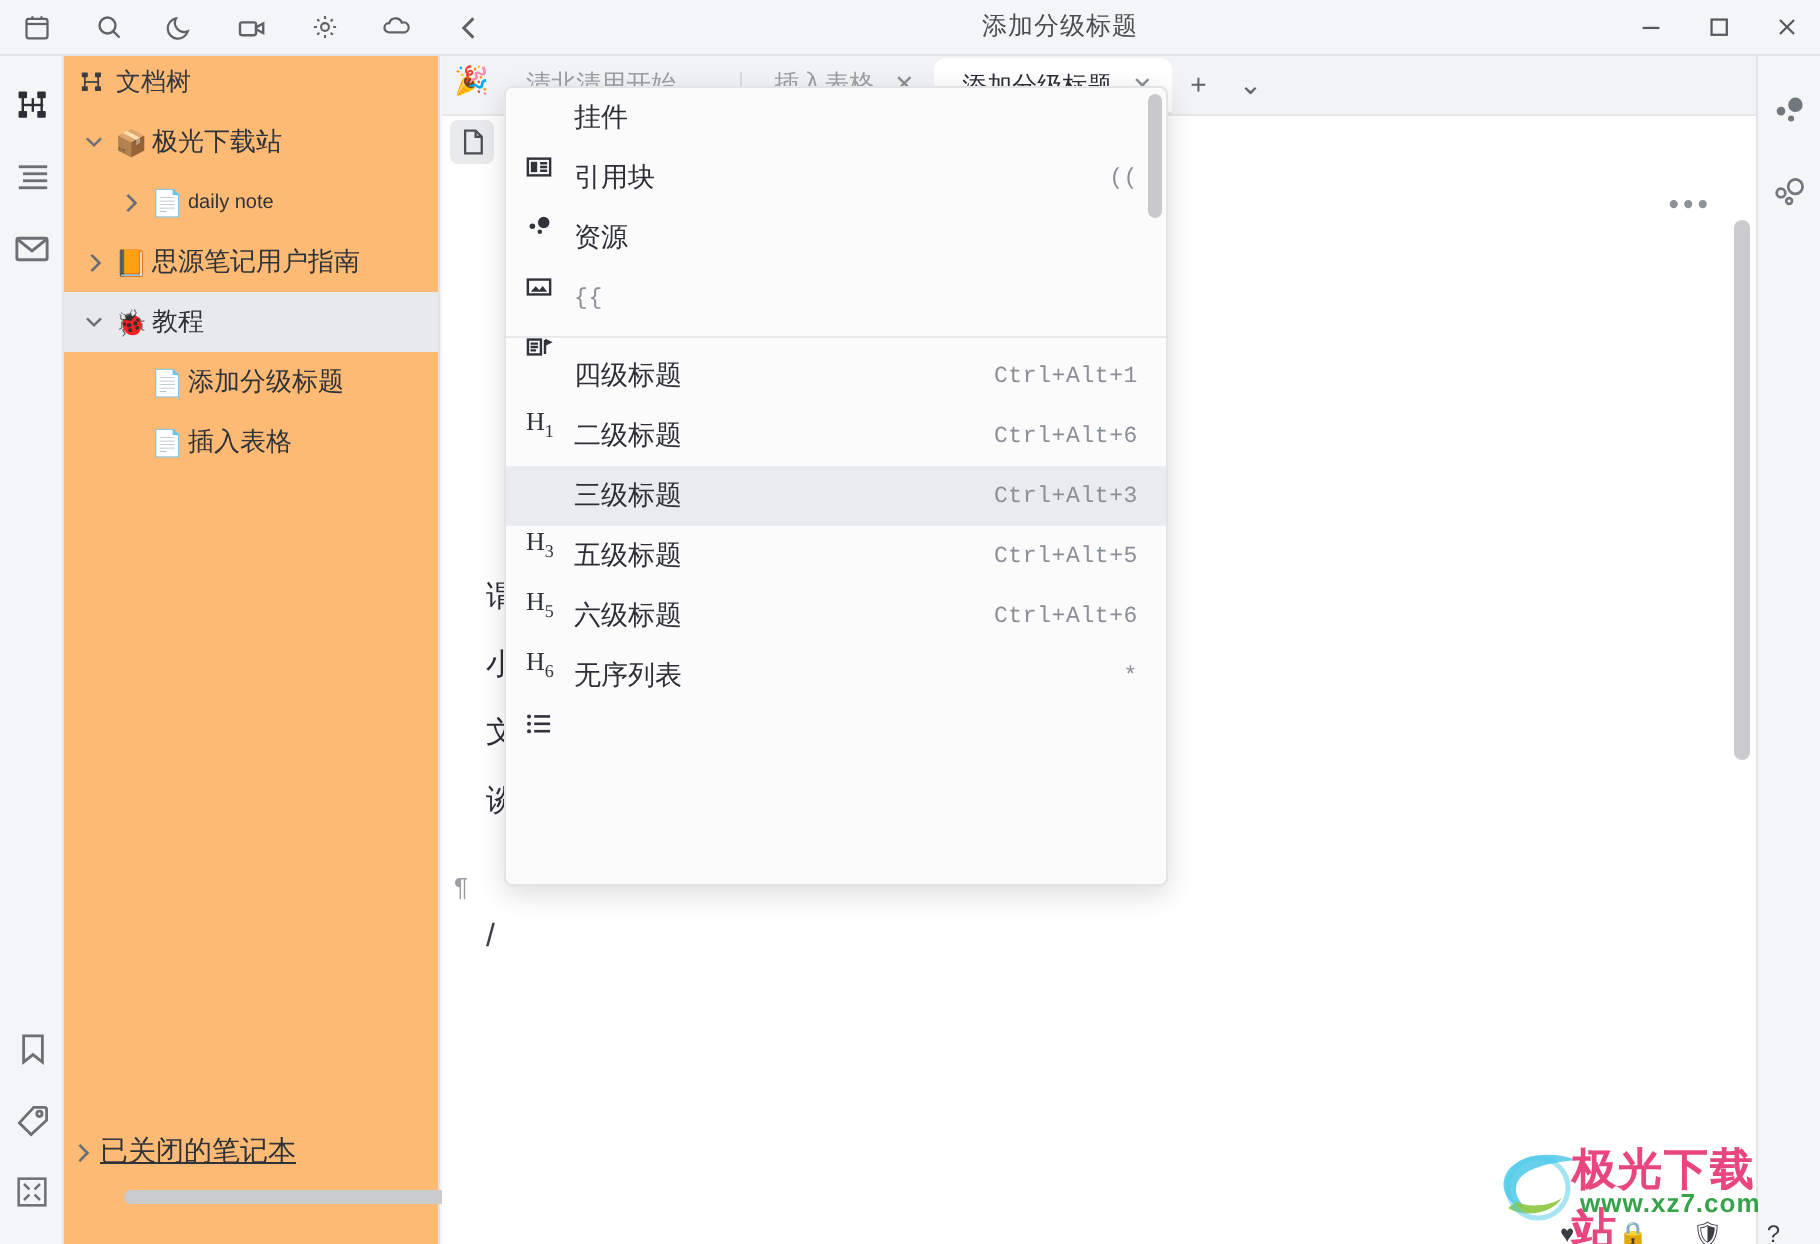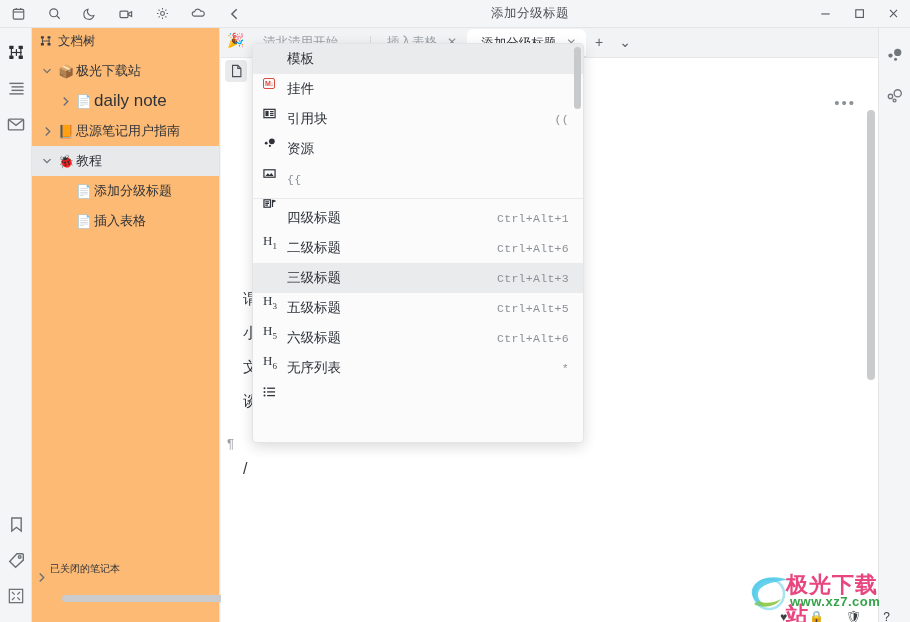--- a/index.html
+++ b/index.html
@@ -88,27 +88,27 @@
     display: flex; align-items: center; justify-content: center;
     color: #6a6f75; flex: none;
   }
   .tw.blank { visibility: hidden; }
   .emoji {
     width: 20px; flex: none;
     font-size: 13px;
     display: flex; align-items: center; justify-content: center;
   }
   .t-label { overflow: hidden; text-overflow: ellipsis; }
-  .t-label.en { font-size: 17px; }
+  .t-label.en { font-size: 10px; }
 
   .sb-closed {
     position: absolute; left: 0; bottom: 32px;
     width: 188px; height: 28px;
-    display: flex; 
-    font-size: 10px; color: #2f3338;
+    display: flex; align-items: center;
+    font-size: 14px; color: #2f3338; text-decoration: underline;
   }
   .sb-scroll {
     position: absolute; left: 30px; bottom: 20px;
     width: 186px; height: 7px;
     background: #c9cbcd; border-radius: 4px;
   }
 
   
   .editor {
     position: absolute; left: 221px; top: 28px;
@@ -561,27 +561,20 @@
       <svg width="18" height="18" viewBox="0 0 20 20" fill="none" stroke="currentColor" stroke-width="1.5">
         <circle cx="13" cy="7" r="4"></circle>
           <circle cx="5" cy="10.5" r="2.4"></circle>
           <circle cx="9.5" cy="15" r="1.6"></circle>
       </svg>
     </div>
   </div>
 
   <div class="menu">
     <div id="menu-container">
-        <div class="mi hl">
-          <span class="mi-ico">
-            <span class="md-ico">M↓</span>
-          </span>
-          <span class="mi-lbl">模板</span>
-          <span class="mi-key"></span>
-        </div>
         <div class="mi">
           <span class="mi-ico">
             <svg width="13" height="13" viewBox="0 0 14 14" fill="none" stroke="currentColor" stroke-width="1.3">
               <rect x="1" y="2.5" width="12" height="9"></rect>
               <rect x="2.6" y="4.2" width="3.4" height="5.6" fill="currentColor" stroke="none"></rect>
               <path d="M7.6 5h3.8M7.6 7h3.8M7.6 9h3.8"></path>
             </svg>
           </span>
           <span class="mi-lbl">挂件</span>
           <span class="mi-key"></span>

